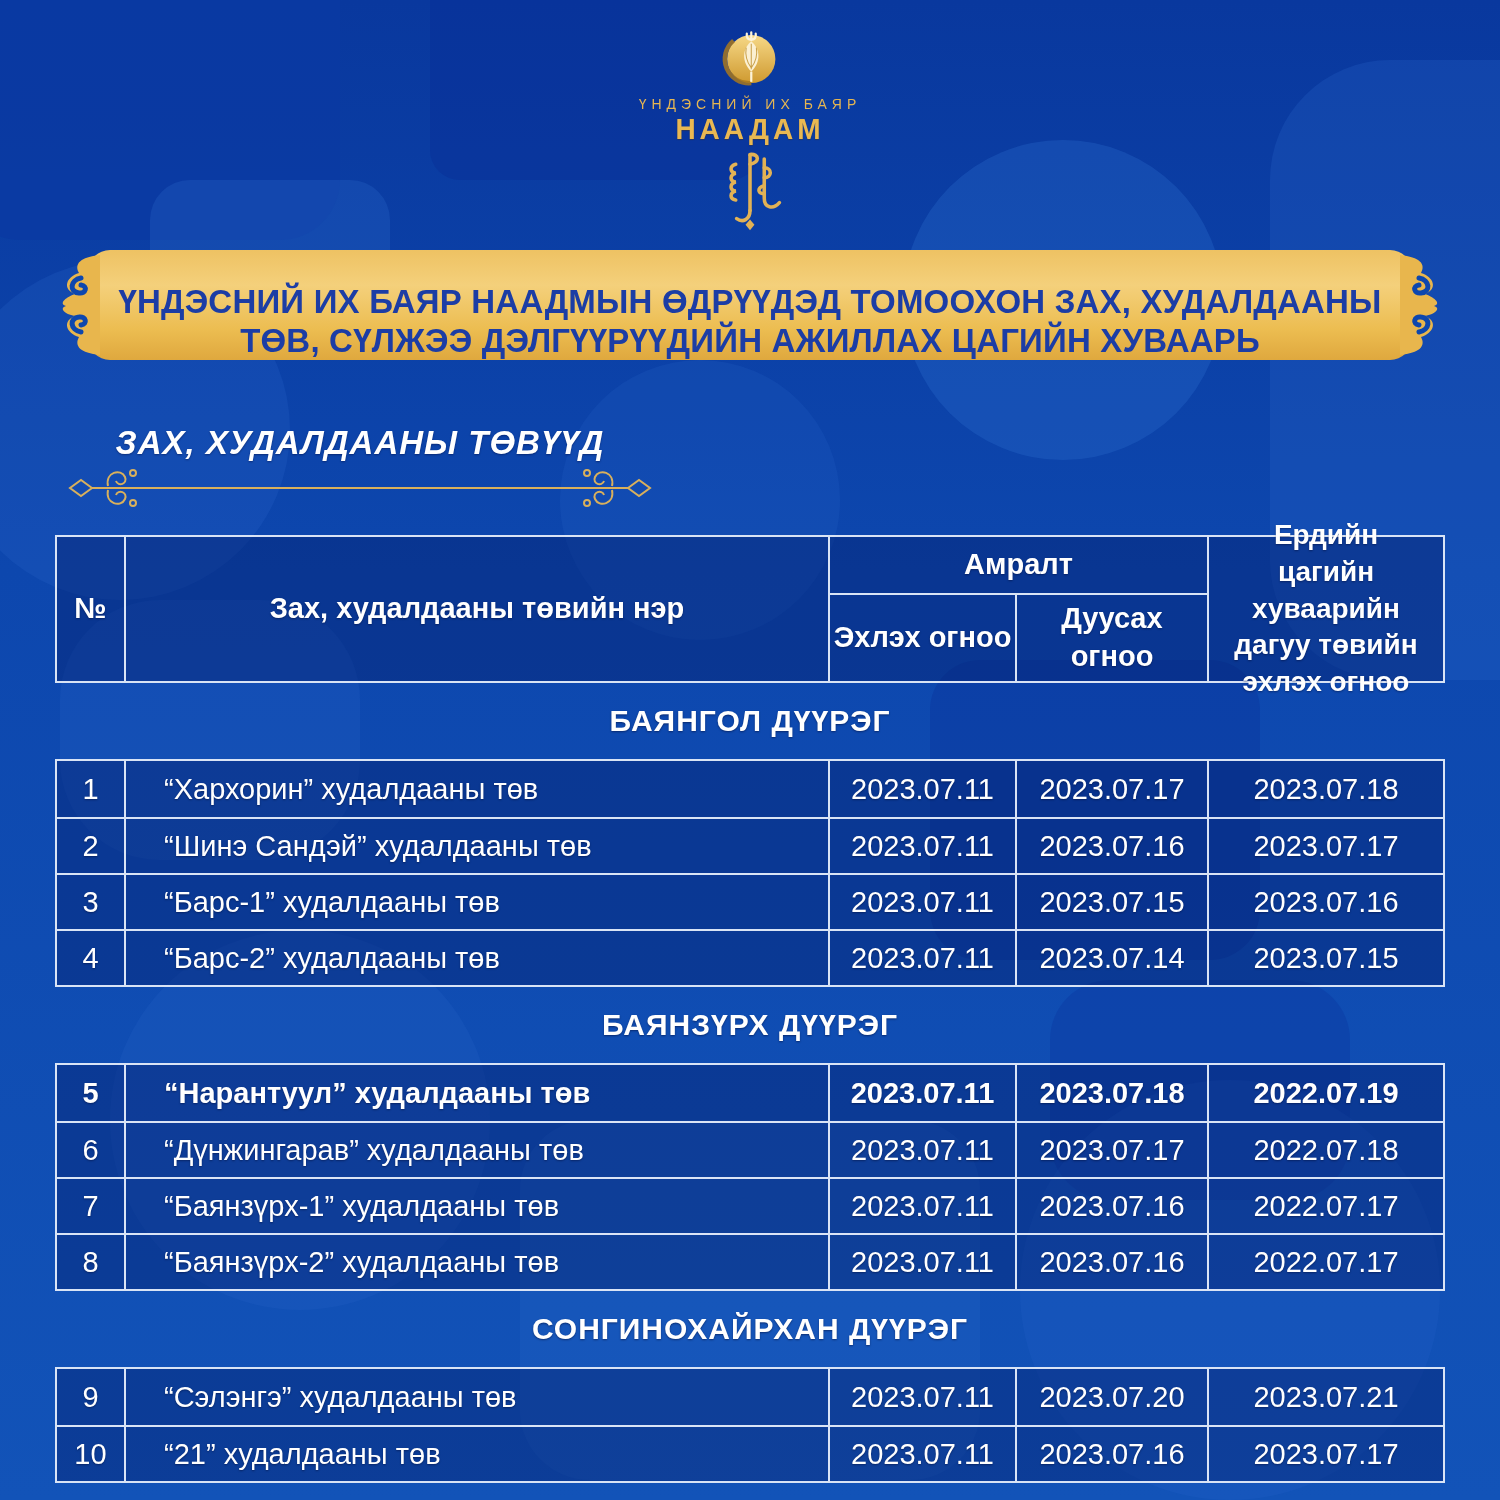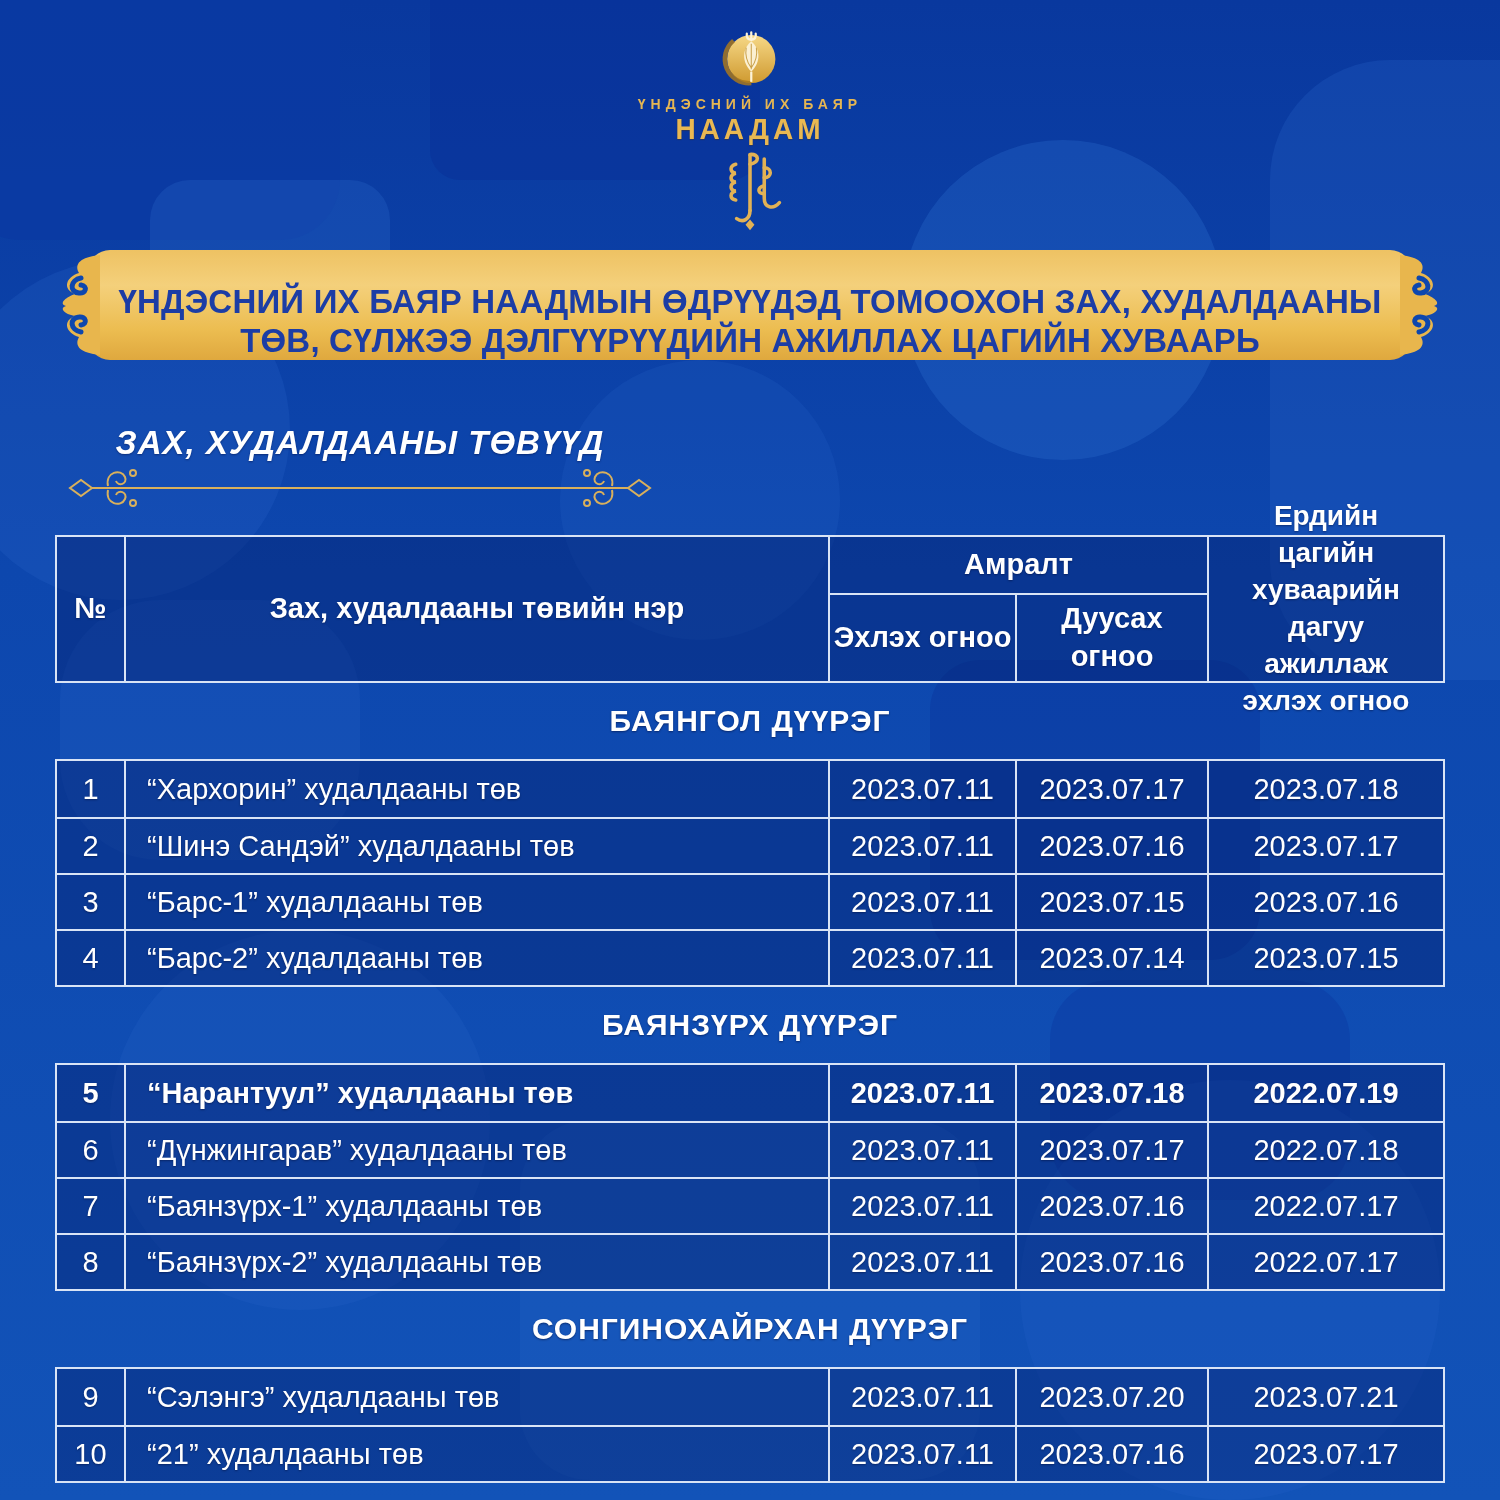--- a/index.html
+++ b/index.html
@@ -5,21 +5,21 @@
   html,body{margin:0;padding:0;background:#06277a;}
   .canvas{
     position:relative;width:1500px;height:1500px;overflow:hidden;
     background:linear-gradient(180deg,#09389e 0%,#0d47ae 38%,#1253b8 100%);
     font-family:"Liberation Sans",sans-serif;color:#ffffff;
   }
   .pattern{position:absolute;left:0;top:0;}
 
   
   .logo{position:absolute;left:0;right:0;top:26px;display:flex;flex-direction:column;align-items:center;}
-  .logo-tagline{margin-top:4px;color:#e6b652;font-weight:bold;font-size:14px;letter-spacing:5px;}
+  .logo-tagline{margin-top:4px;color:#e6b652;font-weight:normal;font-size:14px;letter-spacing:5px;}
   .logo-wordmark{margin-top:1px;color:#e9b852;font-weight:bold;font-size:28px;letter-spacing:4px;transform:scaleY(1.08);text-shadow:0 1px 1px rgba(90,55,0,.4);}
 
   
   .banner{
     position:absolute;left:88px;right:88px;top:250px;height:110px;border-radius:22px;
     background:linear-gradient(180deg,#eec263 0%,#f4d07b 32%,#ecbd51 72%,#dfa83e 100%);
     display:flex;flex-direction:column;justify-content:flex-end;align-items:center;
   }
   .banner-line{color:#1c3da5;font-weight:bold;font-size:33px;line-height:39px;letter-spacing:.2px;white-space:nowrap;}
   .orn{position:absolute;top:252px;width:48px;height:106px;}
@@ -47,21 +47,21 @@
   .th.small{font-size:28px;line-height:1.32;padding:0 14px;}
   .bl{border-left:2px solid var(--line);}
   .bt{border-top:2px solid var(--line);}
   .band{height:76px;display:flex;align-items:center;justify-content:center;
         font-weight:bold;font-size:30px;letter-spacing:1px;text-shadow:0 1px 2px rgba(0,0,30,.45);}
   .tgroup{border:2px solid var(--line);background:var(--cellbg);}
   .tr{display:grid;grid-template-columns:67px 704px 187px 192px 236px;height:56px;}
   .tr + .tr{border-top:2px solid var(--line);}
   .td{display:flex;align-items:center;justify-content:center;font-size:29px;text-shadow:0 1px 2px rgba(0,0,30,.4);}
   .td:not(:first-child){border-left:2px solid var(--line);}
-  .td.name{justify-content:flex-start;padding-left:21px;}
+  .td.name{justify-content:flex-start;padding-left:38px;}
   .tr.emph .td{font-weight:bold;}
 </style>
 </head>
 <body>
 
 <div class="canvas">
 
   <svg class="pattern" width="1500" height="1500" aria-hidden="true">
     <rect x="-40" y="-60" width="380" height="300" rx="60" fill="#0a3aa2" opacity="0.8"></rect>
     <rect x="430" y="-30" width="330" height="210" rx="30" fill="#082f96" opacity="0.45"></rect>
@@ -139,21 +139,21 @@
       <use href="#dm" transform="translate(596,0) scale(-1,1)"></use>
     </svg>
   </div>
 
   <div class="table">
 
     <div class="thead">
       <div class="th" style="grid-row:1/3;grid-column:1">№</div>
       <div class="th bl" style="grid-row:1;grid-column:3/5">Амралт</div>
       <div class="th bl" style="grid-row:1/3;grid-column:2">Зах, худалдааны төвийн нэр</div>
-      <div class="th bl small" style="grid-row:1/3;grid-column:5">Ердийн цагийн хуваарийн дагуу ажиллаж эхлэх огноо</div>
+      <div class="th bl small" style="grid-row:1/3;grid-column:5">Ердийн цагийн хуваарийн дагуу төвийн эхлэх огноо</div>
       <div class="th bl bt" style="grid-row:2;grid-column:3">Эхлэх огноо</div>
       <div class="th bl bt" style="grid-row:2;grid-column:4">Дуусах огноо</div>
     </div>
 
     <div class="band">БАЯНГОЛ ДҮҮРЭГ</div>
     <div class="tgroup">
       <div class="tr">
         <div class="td">1</div>
         <div class="td name">“Хархорин” худалдааны төв</div>
         <div class="td">2023.07.11</div>

